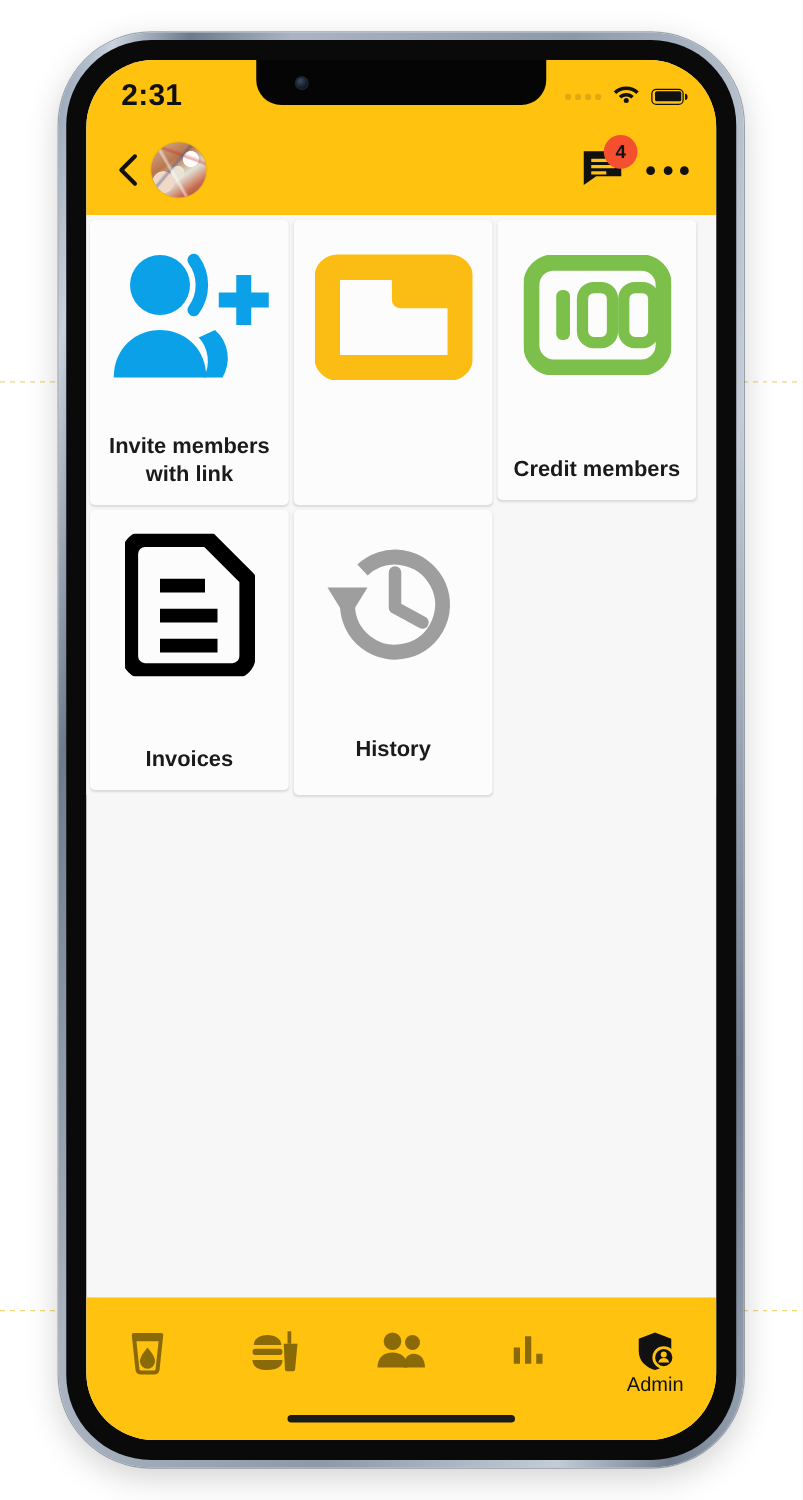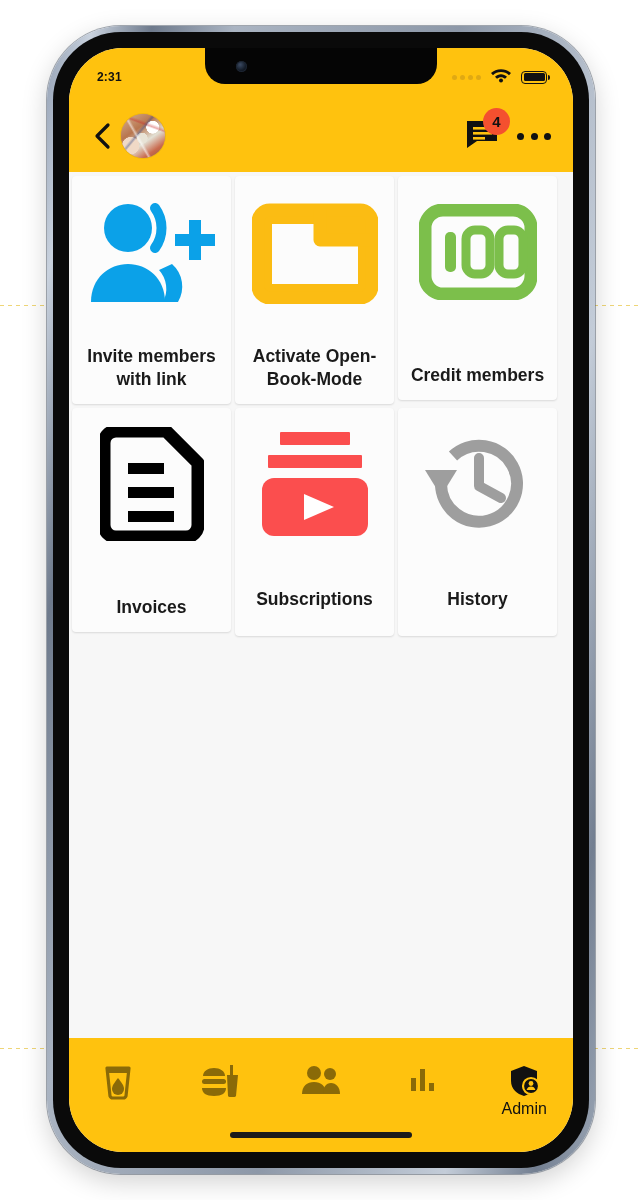--- a/index.html
+++ b/index.html
@@ -57,21 +57,21 @@
     background:radial-gradient(circle at 38% 34%,#3b4a62 0%,#141c28 55%,#05070b 100%);
     box-shadow:inset 0 0 0 1px #1c2430;
   }
 
   
   .statusbar{
     position:relative;height:52px;background:#FFC20E;
     display:flex;align-items:center;justify-content:space-between;
     padding:0 26px 0 28px;box-sizing:border-box;z-index:30;
   }
-  .clock{font-size:12px;font-weight:700;color:#111;letter-spacing:.2px;padding-top:6px;}
+  .clock{font-size:24px;font-weight:700;color:#111;letter-spacing:.2px;padding-top:6px;}
   .status-right{display:flex;align-items:center;gap:9px;padding-top:6px;}
   .sig-dots{display:flex;gap:3px;align-items:flex-end;}
   .sig-dots i{width:5px;height:5px;border-radius:50%;background:#e0a913;display:block;}
   .battery{width:26px;height:13px;border:1.6px solid #111;border-radius:4px;position:relative;box-sizing:border-box;padding:1.5px;}
   .battery::after{content:"";position:absolute;right:-3.5px;top:3.5px;width:2px;height:5px;background:#111;border-radius:0 2px 2px 0;}
   .battery i{display:block;height:100%;width:100%;background:#111;border-radius:1.5px;}
 
   
   .appbar{
     height:72px;background:#FFC20E;display:flex;align-items:center;
@@ -226,21 +226,20 @@
 
           <div class="tile r1">
             <div class="ico">
               <svg width="126" height="104" viewBox="0 0 126 104">
                 <path d="M6 10 H120 V98 H6 Z M20 24 V84 H106 V42 H70 V24 Z" fill="#FBBC13" fill-rule="evenodd"></path>
                 <rect x="6" y="10" width="114" height="88" rx="12" fill="none" stroke="#FBBC13" stroke-width="0"></rect>
                 <path d="M18 10 H108 A12 12 0 0 1 120 22 V86 A12 12 0 0 1 108 98 H18 A12 12 0 0 1 6 86 V22 A12 12 0 0 1 18 10 Z" fill="none" stroke="#FBBC13" stroke-width="13" stroke-linejoin="round"></path>
                 <path d="M68 10 L68 40 L120 40" fill="none" stroke="#FBBC13" stroke-width="13" stroke-linejoin="round"></path>
               </svg>
             </div>
-            <div class="lbl">Activate Open-Book-Mode</div>
           </div>
 
 
           <div class="tile r2">
             <div class="ico">
               <svg width="118" height="96" viewBox="0 0 118 96">
                 <rect x="6" y="6" width="106" height="84" rx="18" fill="none" stroke="#7CBF4B" stroke-width="13"></rect>
                 <rect x="26" y="28" width="11" height="40" rx="5" fill="#7CBF4B"></rect>
                 <rect x="47" y="26" width="24" height="44" rx="9" fill="none" stroke="#7CBF4B" stroke-width="9"></rect>
                 <rect x="80" y="26" width="24" height="44" rx="9" fill="none" stroke="#7CBF4B" stroke-width="9"></rect>
@@ -255,31 +254,20 @@
                 <path d="M16 4 H66 L98 36 V98 A12 12 0 0 1 86 110 H16 A12 12 0 0 1 4 98 V16 A12 12 0 0 1 16 4 Z" fill="none" stroke="#000" stroke-width="13" stroke-linejoin="round"></path>
                 <rect x="28" y="36" width="36" height="11" fill="#000"></rect>
                 <rect x="28" y="60" width="46" height="11" fill="#000"></rect>
                 <rect x="28" y="84" width="46" height="11" fill="#000"></rect>
               </svg>
             </div>
             <div class="lbl">Invoices</div>
           </div>
 
 
-          <div class="tile r3">
-            <div class="ico">
-              <svg width="122" height="112" viewBox="0 0 122 112">
-                <rect x="26" y="4" width="70" height="13" rx="1" fill="#FB4E4E"></rect>
-                <rect x="14" y="27" width="94" height="13" rx="1" fill="#FB4E4E"></rect>
-                <rect x="8" y="50" width="106" height="58" rx="12" fill="#FB4E4E"></rect>
-                <path d="M50 66 L80 79 L50 92 Z" fill="#FFFFFF"></path>
-              </svg>
-            </div>
-            <div class="lbl">Subscriptions</div>
-          </div>
 
           <div class="tile r3">
             <div class="ico">
               <svg width="118" height="112" viewBox="0 0 118 112">
                 <path d="M22 56 A38 38 0 1 0 34 28" fill="none" stroke="#9E9E9E" stroke-width="12" stroke-linecap="butt"></path>
                 <path d="M6 42 L38 42 L22 68 Z" fill="#9E9E9E"></path>
                 <path d="M60 30 V58 L82 70" fill="none" stroke="#9E9E9E" stroke-width="10" stroke-linecap="round" stroke-linejoin="round"></path>
               </svg>
             </div>
             <div class="lbl">History</div>

